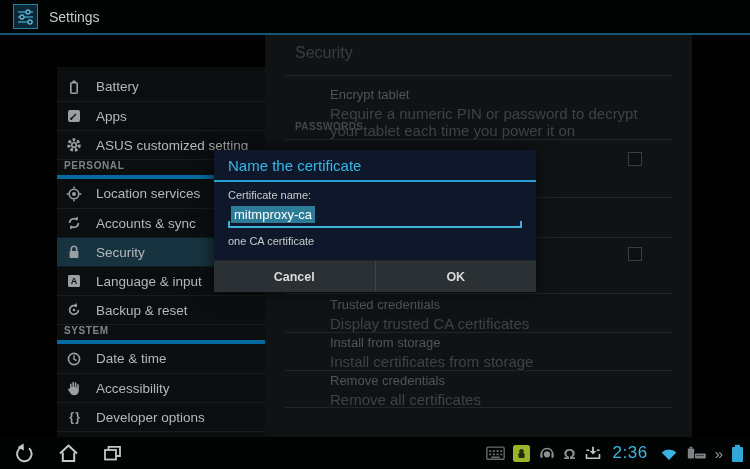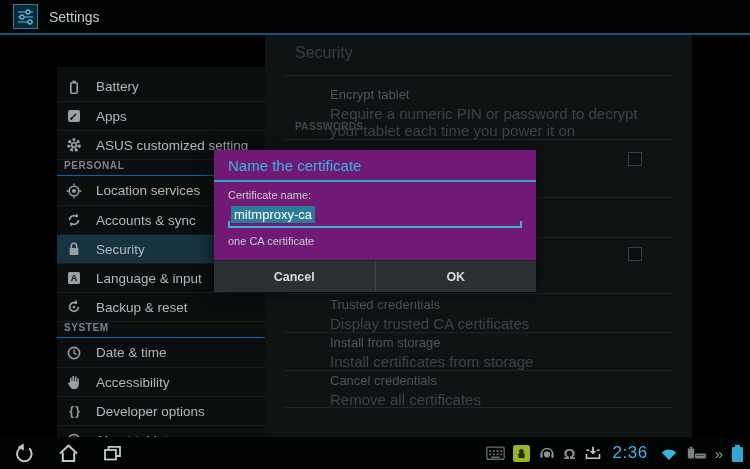--- a/index.html
+++ b/index.html
@@ -17,38 +17,38 @@
   .srow{height:29px;display:flex;align-items:center;box-sizing:border-box;position:relative;}
   .srow + .srow{border-top:1px solid #181c1e;}
   .sheader + .srow{border-top:none;}
   .srow.selected{background:#17333f;}
   .sicon{width:18px;height:18px;margin-left:8px;flex:none;color:#9aa0a2;display:flex;
          align-items:center;justify-content:center;}
   .sicon svg{display:block;}
   .slabel{margin-left:13px;font-size:13.5px;color:#b4b8ba;white-space:nowrap;}
   .sheader{height:16px;box-sizing:border-box;display:flex;align-items:flex-end;
            padding:11px 0 4px 7px;font-size:10px;font-weight:bold;letter-spacing:.6px;
-           color:#7e8486;border-bottom:1px solid #0369a1;border-top:1px solid #181c1e;}
+           color:#7e8486;border-bottom:4px solid #0369a1;border-top:1px solid #181c1e;}
   .sidebar-end{height:0;border-top:1px solid #1d2123;}
   .braces-glyph{font-size:12px;font-weight:bold;color:#9aa0a2;letter-spacing:-1px;}
 
   
   .content{position:absolute;left:265px;top:35px;width:427px;height:402px;background:#101314;}
   .divider{position:absolute;left:20px;right:20px;height:1px;background:#212526;}
   .c-title{position:absolute;left:30px;top:9px;font-size:16px;color:#363e41;}
   .c-section{position:absolute;left:30px;top:86px;font-size:10px;font-weight:bold;
              letter-spacing:.4px;color:#424849;}
   .c-row{position:absolute;left:65px;right:30px;}
   .c-item-title{font-size:13px;color:#4f5558;}
   .c-item-sub{font-size:15px;color:#3d4346;margin-top:3px;}
   .checkbox{position:absolute;left:363px;width:12px;height:12px;border:1px solid #383e41;
             background:#0d1011;}
 
   
-  .dialog{position:absolute;left:214px;top:150px;width:322px;height:142px;background:#701a75;
+  .dialog{position:absolute;left:214px;top:150px;width:322px;height:142px;background:#0f172a;
           box-shadow:0 0 16px rgba(0,0,0,.7);}
   .dlg-title{height:30px;line-height:31px;padding-left:14px;font-size:15px;color:#35b7e6;}
   .dlg-rule{height:2px;background:#2aa2cf;}
   .dlg-body{padding:7px 14px 0;}
   .dlg-label{font-size:11px;color:#c8cccd;}
   .dlg-field{margin-top:4px;position:relative;height:21px;border-bottom:2px solid #3fb0d8;}
   .dlg-field::before,.dlg-field::after{content:"";position:absolute;bottom:0;width:2px;height:5px;
             background:#3fb0d8;}
   .dlg-field::before{left:0;} .dlg-field::after{right:0;}
   .dlg-value{display:inline-block;margin-left:3px;margin-top:1px;font-size:13px;color:#ffffff;
@@ -243,21 +243,21 @@
     </div>
     <div class="divider" style="top:297px"></div>
 
     <div class="c-row" style="top:300px">
       <div class="c-item-title">Install from storage</div>
       <div class="c-item-sub">Install certificates from storage</div>
     </div>
     <div class="divider" style="top:335px"></div>
 
     <div class="c-row" style="top:338px">
-      <div class="c-item-title">Cancel credentials</div>
+      <div class="c-item-title">Remove credentials</div>
       <div class="c-item-sub">Remove all certificates</div>
     </div>
     <div class="divider" style="top:372px"></div>
   </div>
 
   <div class="dialog">
     <div class="dlg-title">Name the certificate</div>
     <div class="dlg-rule"></div>
     <div class="dlg-body">
       <div class="dlg-label">Certificate name:</div>

